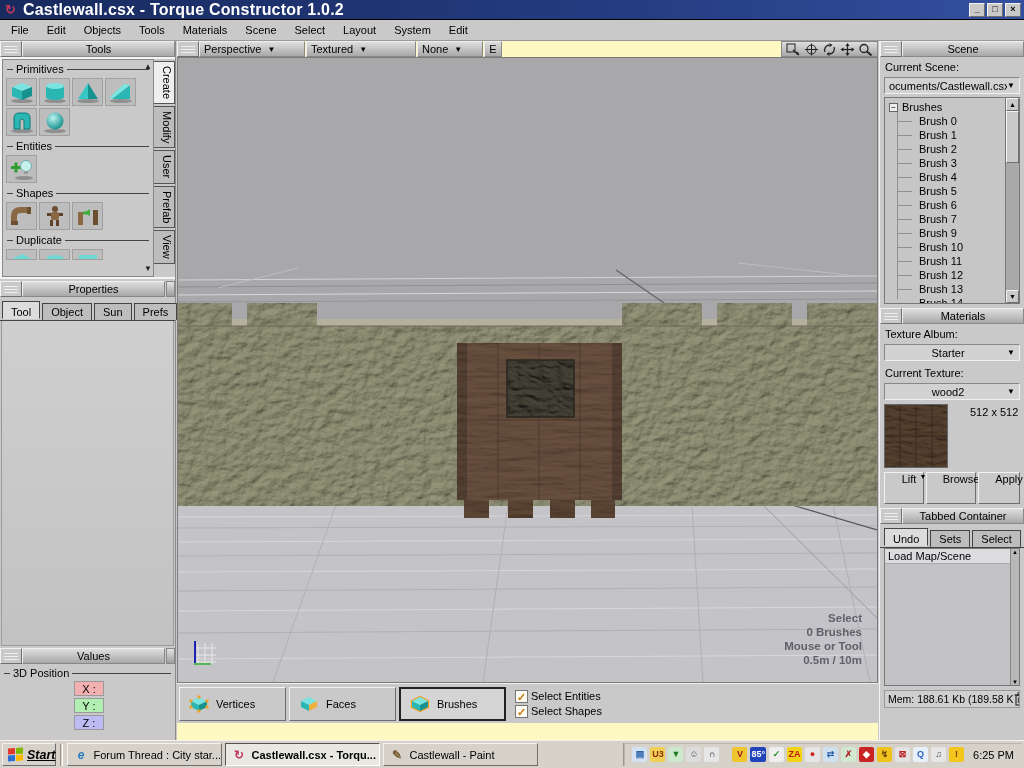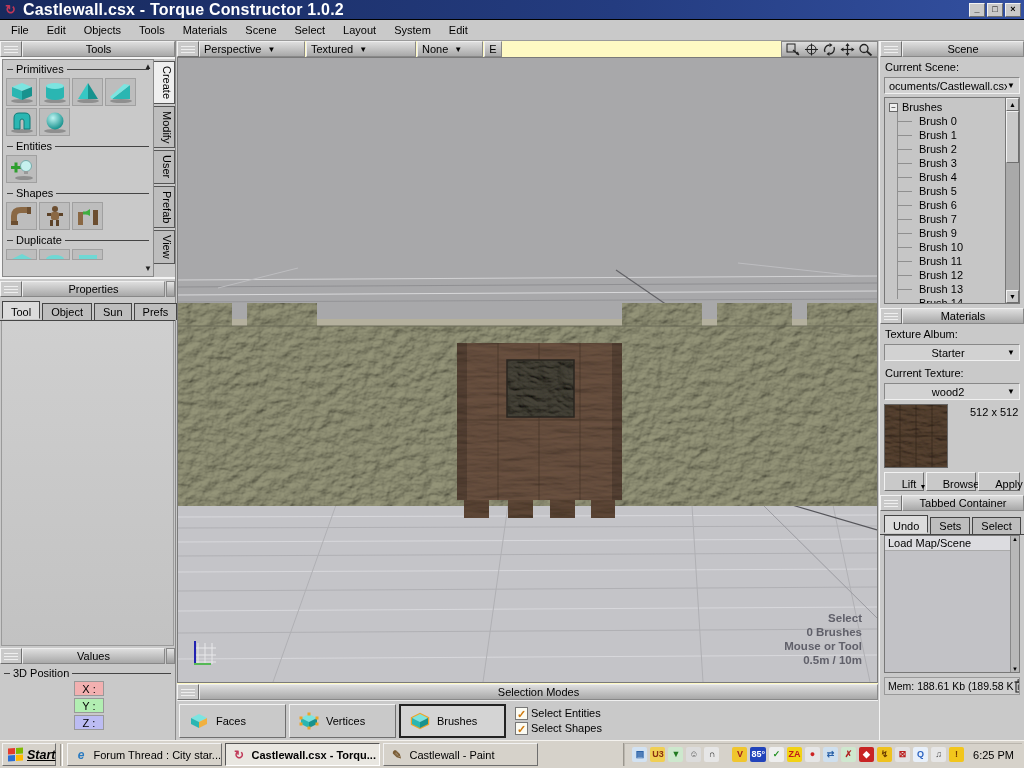--- a/index.html
+++ b/index.html
@@ -87,21 +87,21 @@
   .titem::before { content:""; position:absolute; left:13px; top:7px; width:14px; border-top:1px solid #8f8f8f; }
   .sbar { width:14px; background:#bdbdbd; border-left:1px solid #777; display:flex; flex-direction:column; }
   .sbar .sb { height:13px; font-size:7px; display:flex; align-items:center; justify-content:center; }
   .sbar .sthumb { height:52px; margin:0; }
   .sbar .strack { flex:1; background:#a9a9a9; }
 
   #texpreview-row { display:flex; margin:4px 4px 2px; gap:6px; }
   #texpreview { width:64px; height:64px; border:1px solid #666; }
   .texsize { font-size:11px; padding-top:2px;margin-left:16px; }
   #mat-btns { display:flex; gap:2px; margin:4px 4px; }
-  .mbtn { height:19px; display:flex; align-items:flex-end; justify-content:center; font-size:11px; gap:3px;padding-left:20px; }
+  .mbtn { height:32px; display:flex; align-items:flex-start; justify-content:center; font-size:11px; gap:3px;padding-left:20px; }
   .mbtn .arr { font-size:7px; }
 
   #tc-list { margin:0 4px; height:138px; border:1px solid #777; background:#c2c2c6; display:flex; }
   #tc-items { flex:1; }
   .tc-item { height:15px; line-height:15px; padding:0 3px; background:#dcdce0; border-bottom:1px solid #aaa; font-size:11px; }
   .sbar2 { width:9px; border-left:1px solid #888; background:#b8b8b8; display:flex; flex-direction:column; justify-content:space-between; }
   .sbar2 span { font-size:6px; text-align:center; }
   #mem-row { display:flex; align-items:center; margin:4px 4px; height:18px; border:1px solid #999; background:#cfcfcf; padding:0 3px; font-size:10.5px; white-space:nowrap; overflow:hidden; }
   #mem-row svg { margin-left:auto; flex:none; }
 
@@ -505,53 +505,45 @@
           <line x1="18" y1="590" x2="38" y2="590"></line>
             <line x1="18" y1="597" x2="38" y2="597"></line>
             <line x1="18" y1="604" x2="38" y2="604"></line>
         </g>
         <line x1="17" y1="583" x2="17" y2="607" stroke="#2222b2" stroke-width="2"></line>
         <line x1="16" y1="606" x2="33" y2="606" stroke="#55b855" stroke-width="2"></line>
       </g>
     </svg>
   </div>
 
-  <div class="phead" style="margin-top:1px;">
-    <span class="ham raised">
-        <i></i>
-        <i></i>
-        <i></i>
-      </span>
-    <span class="phead-mid">Selection Modes</span>
-  </div>
 
   <div id="selmodes-body">
-    <span class="sel-btn raised">
-      <svg width="22" height="20" viewBox="0 0 22 20">
-          <polygon points="3,7 11,3 19,7 11,11" fill="#7ce4e0"></polygon>
-          <polygon points="3,7 11,11 11,17 3,13" fill="#2ab6b2"></polygon>
-          <polygon points="11,11 19,7 19,13 11,17" fill="#f0b040"></polygon>
-        </svg>
-      <span>Faces</span>
-    </span>
     <span class="sel-btn raised">
       <svg width="22" height="20" viewBox="0 0 22 20">
           <polygon points="3,7 11,3 19,7 11,11" fill="#7ce4e0"></polygon>
           <polygon points="3,7 11,11 11,17 3,13" fill="#2ab6b2"></polygon>
           <polygon points="11,11 19,7 19,13 11,17" fill="#17928e"></polygon>
           <g fill="#eda428">
             <rect x="1.5" y="5.5" width="3" height="3"></rect>
             <rect x="9.5" y="1.5" width="3" height="3"></rect>
             <rect x="17.5" y="5.5" width="3" height="3"></rect>
             <rect x="1.5" y="11.5" width="3" height="3"></rect>
             <rect x="17.5" y="11.5" width="3" height="3"></rect>
             <rect x="9.5" y="15.5" width="3" height="3"></rect>
           </g>
         </svg>
       <span>Vertices</span>
+    </span>
+    <span class="sel-btn raised">
+      <svg width="22" height="20" viewBox="0 0 22 20">
+          <polygon points="3,7 11,3 19,7 11,11" fill="#7ce4e0"></polygon>
+          <polygon points="3,7 11,11 11,17 3,13" fill="#2ab6b2"></polygon>
+          <polygon points="11,11 19,7 19,13 11,17" fill="#f0b040"></polygon>
+        </svg>
+      <span>Faces</span>
     </span>
     <span class="sel-btn active">
       <svg width="22" height="20" viewBox="0 0 22 20">
           <polygon points="3,7 11,3 19,7 19,13 11,17 3,13" fill="none" stroke="#eda428" stroke-width="2.4"></polygon>
           <polygon points="3,7 11,3 19,7 11,11" fill="#7ce4e0"></polygon>
           <polygon points="3,7 11,11 11,17 3,13" fill="#2ab6b2"></polygon>
           <polygon points="11,11 19,7 19,13 11,17" fill="#17928e"></polygon>
         </svg>
       <span>Brushes</span>
     </span>

